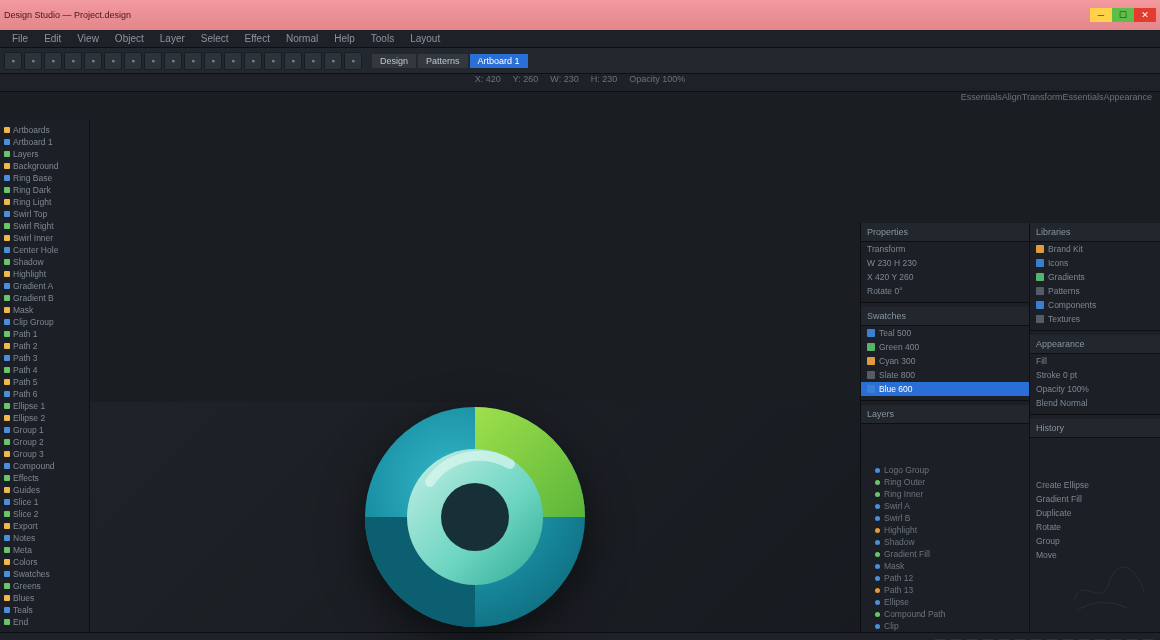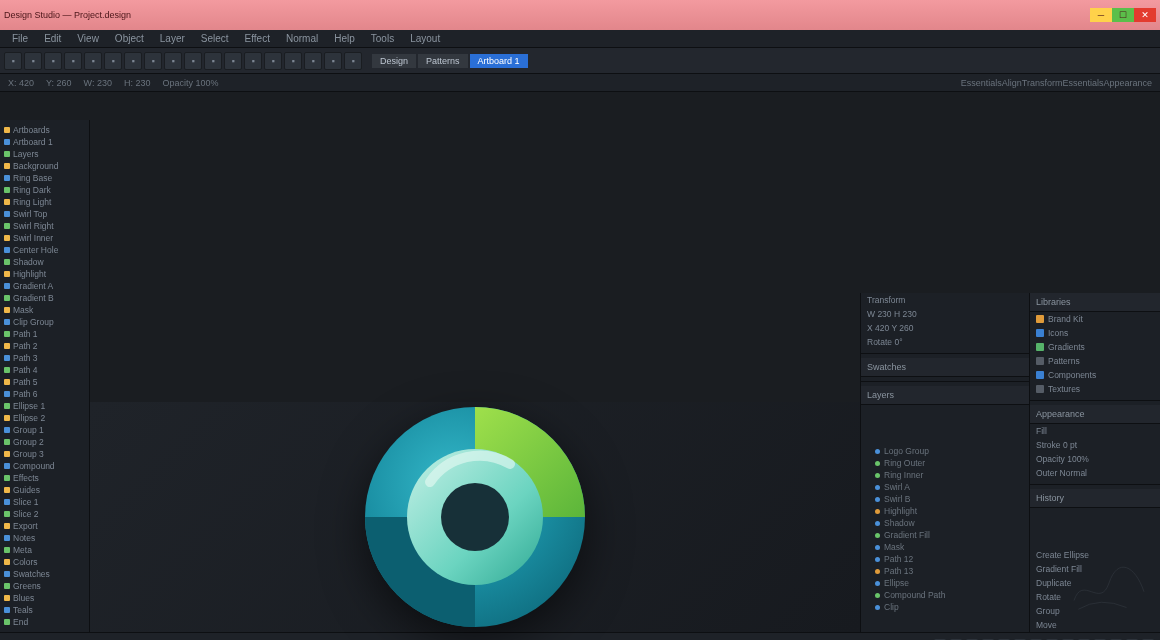--- a/index.html
+++ b/index.html
@@ -19,21 +19,21 @@
 .menubar span { cursor:default; }
 
 
 .toolbar { height:26px; background:#23272e; display:flex; align-items:center; padding:0 4px; gap:2px; border-bottom:1px solid #0d0f12; }
 .tbtn { width:18px; height:18px; background:#2d333b; border:1px solid #1a1d21; border-radius:2px; display:flex; align-items:center; justify-content:center; color:#7d8794; font-size:9px; }
 .tsep { width:6px; }
 .ttab { padding:2px 8px; background:#33383f; color:#bcc5d0; border-radius:0; font-size:9px; }
 .ttab.active { background:#2a6fd6; color:#fff; }
 
 
-.ctxbar { height:18px; background:#1e2228; display:flex; align-items:center; padding:0 8px; gap:8px; font-size:9px; color:#6a737d; border-bottom:1px solid #0d0f12; }
+.ctxbar { height:18px; background:#1e2228; display:flex; align-items:center; padding:0 8px; gap:8px; font-size:9px; color:#6a737d; border-bottom:1px solid #0d0f12;flex-direction:column; }
 .ctxbar .right { margin-left:auto; display:flex; }
 
 
 .workspace { display:flex; height:calc(640px - 18px - 18px - 26px - 18px - 20px);align-items:flex-end; }
 
 
 .explorer { width:90px; background:#1c2026; border-right:1px solid #0d0f12; overflow:hidden; padding:4px 2px; }
 .explorer .item { padding:1px 2px; font-size:8.5px; color:#7d8794; white-space:nowrap; display:flex; align-items:center; gap:3px; }
 .explorer .item .dot { width:6px; height:6px; background:#f0b849; border-radius:1px; flex-shrink:0; }
 .explorer .item .dot.b { background:#4a90d9; }
@@ -341,28 +341,51 @@
 
         <circle cx="115" cy="115" r="34" fill="#173038"></circle>
 
         <path d="M70 80 A60 60 0 0 1 150 62" stroke="#e8faf4" stroke-width="10" fill="none" stroke-linecap="round" opacity=".6"></path>
       </svg>
     </div>
   </div>
 
   <div class="right-cluster">
     <div class="panel-a">
+      <div class="phead">Properties</div>
       <div id="pa-sec1">
           <div class="prow">Transform</div>
           <div class="prow">W 230  H 230</div>
           <div class="prow">X 420  Y 260</div>
           <div class="prow">Rotate 0°</div>
         </div>
       <div class="psep"></div>
       <div class="phead">Swatches</div>
+      <div id="pa-sec2">
+          <div class="prow">
+            <span class="sq"></span>
+            <span>Teal 500</span>
+          </div>
+          <div class="prow">
+            <span class="sq g"></span>
+            <span>Green 400</span>
+          </div>
+          <div class="prow">
+            <span class="sq o"></span>
+            <span>Cyan 300</span>
+          </div>
+          <div class="prow">
+            <span class="sq gr"></span>
+            <span>Slate 800</span>
+          </div>
+          <div class="prow sel">
+            <span class="sq"></span>
+            <span>Blue 600</span>
+          </div>
+        </div>
       <div class="psep"></div>
       <div class="phead">Layers</div>
       <div id="pa-tree" class="pgrow">
           <div class="tree-row">
             <span class="bullet"></span>
             <span>Logo Group</span>
           </div>
           <div class="tree-row">
             <span class="bullet g"></span>
             <span>Ring Outer</span>
@@ -444,21 +467,21 @@
             <span class="sq gr"></span>
             <span>Textures</span>
           </div>
         </div>
       <div class="psep"></div>
       <div class="phead">Appearance</div>
       <div id="pb-sec2">
           <div class="prow">Fill</div>
           <div class="prow">Stroke 0 pt</div>
           <div class="prow">Opacity 100%</div>
-          <div class="prow">Outer Normal</div>
+          <div class="prow">Blend Normal</div>
         </div>
       <div class="psep"></div>
       <div class="phead">History</div>
       <div id="pb-sec3" class="pgrow">
           <div class="prow">Create Ellipse</div>
           <div class="prow">Gradient Fill</div>
           <div class="prow">Duplicate</div>
           <div class="prow">Rotate</div>
           <div class="prow">Group</div>
           <div class="prow">Move</div>

